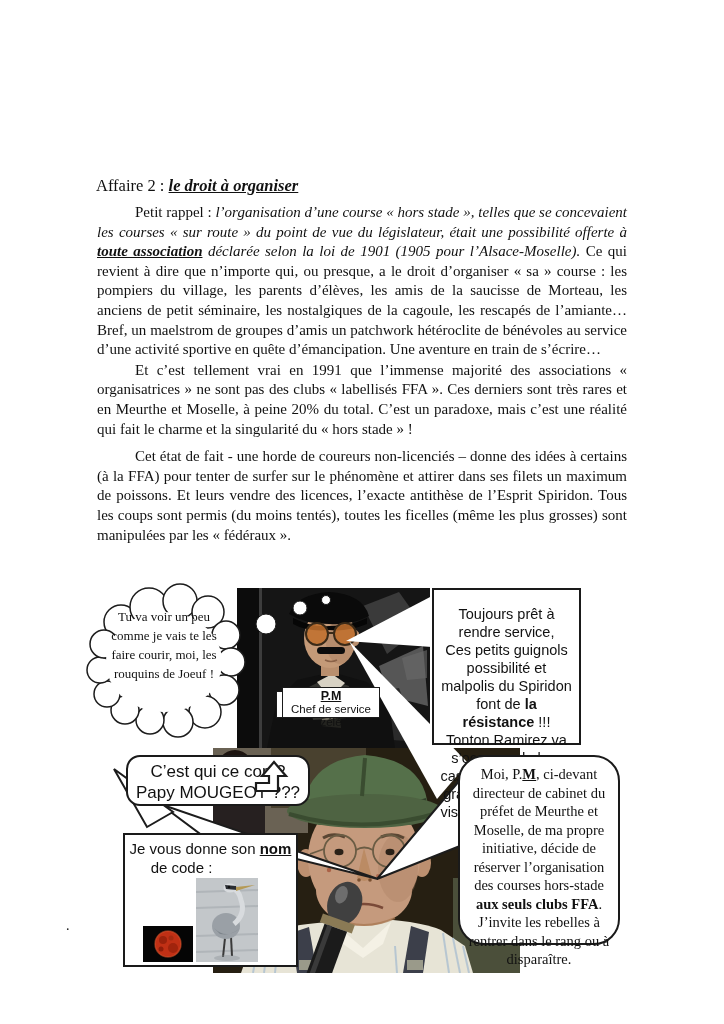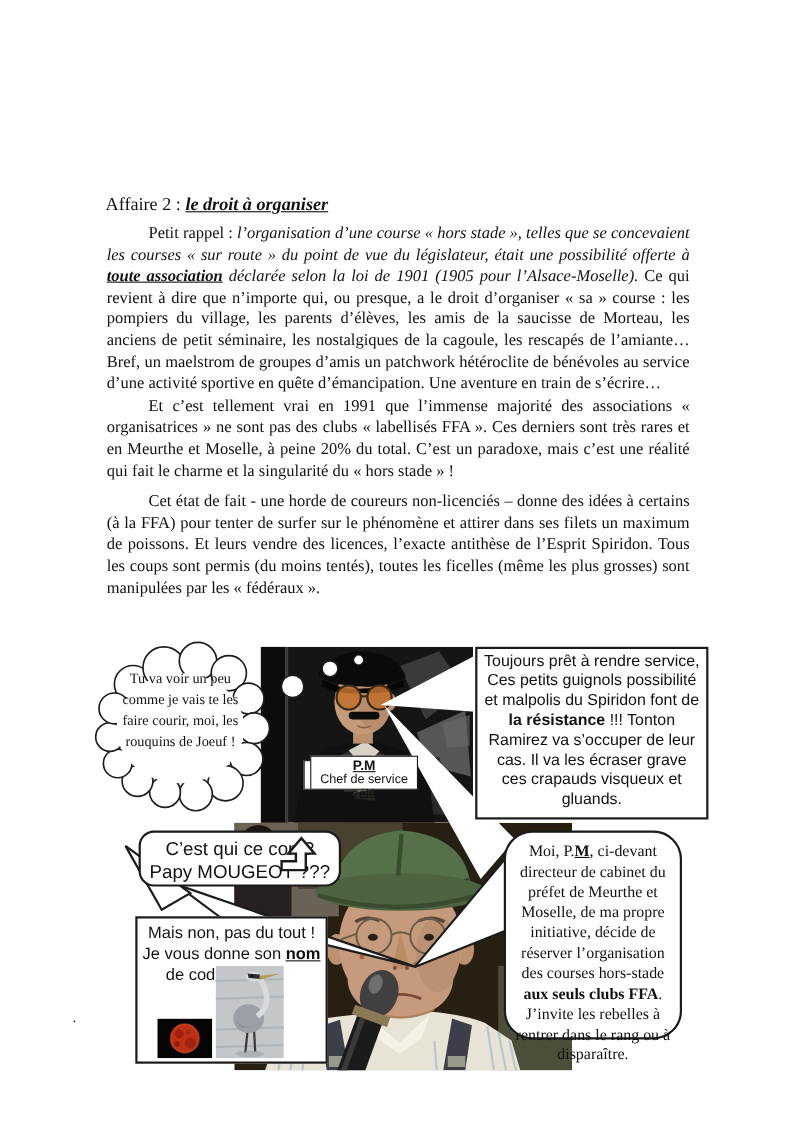--- a/index.html
+++ b/index.html
@@ -15,22 +15,22 @@
   .run-n{}
   .run-i{font-style:italic;}
   .run-b{font-weight:bold;}
   .run-bu{font-weight:bold;text-decoration:underline;}
   .run-biu{font-weight:bold;font-style:italic;text-decoration:underline;}
   
   .photo{position:absolute;z-index:1;}
   .overlay{position:absolute;left:0;top:0;z-index:2;pointer-events:none;}
   .combox{position:absolute;z-index:3;background:#fff;box-sizing:border-box;
           font-family:"Liberation Sans",sans-serif;}
-  .adolfo-box{left:432px;top:588px;width:212px;height:157px;border:2.5px solid #1a1a1a;
-              text-align:center;padding:2px 6px;font-size:14.5px;line-height:18px;}
+  .adolfo-box{left:432px;top:588px;width:149px;height:157px;border:2.5px solid #1a1a1a;
+              text-align:center;padding:15px 6px;font-size:14.5px;line-height:18px;}
   .adolfo-name-line{line-height:32px;}
   .adolfo-prefix{font-size:20px;}
   .adolfo-name{font-size:28px;font-weight:bold;letter-spacing:0px;}
   .cloud-text{position:absolute;left:101px;top:607px;width:126px;z-index:3;
               font-family:"Liberation Serif",serif;font-size:13px;line-height:19px;
               text-align:center;}
   .pm-banner{left:282px;top:687px;width:98px;height:31px;border:1.5px solid #1a1a1a;
              text-align:center;padding-top:1px;}
   .pm-banner-name{font-size:12.5px;font-weight:bold;text-decoration:underline;line-height:14px;}
   .pm-banner-role{font-size:11.5px;line-height:13px;}
@@ -207,21 +207,20 @@
   <div class="combox cestqui">
     <div>C’est qui ce con ?</div>
     <div>Papy MOUGEOT ???</div>
   </div>
 
   <svg class="arrow-layer" width="724" height="1024" viewBox="0 0 724 1024">
     <path d="M256,791 L256,783 L269,783 L269,776 L262,776 L274,762 L286,776 L278,776 L278,791 Z" fill="#ffffff" stroke="#1c1c1c" stroke-width="2.2"></path>
   </svg>
 
   <div class="combox maisnon">
-    <div>Mais non, pas du tout !</div>
     <div><span class="run-n">Je vous donne son </span><span class="run-bu">nom</span></div>
     <div class="line3">de code :</div>
   </div>
 
   <svg class="img-frame" style="left:196px;top:878px;" width="62" height="84" viewBox="0 0 62 84">
     <rect x="0" y="0" width="62" height="84" fill="#c3c7ca"></rect>
     <g stroke="#b0b5b9" stroke-width="2">
       <line x1="0" y1="14" x2="62" y2="12"></line>
         <line x1="0" y1="30" x2="62" y2="28"></line>
       <line x1="0" y1="58" x2="62" y2="56"></line>

